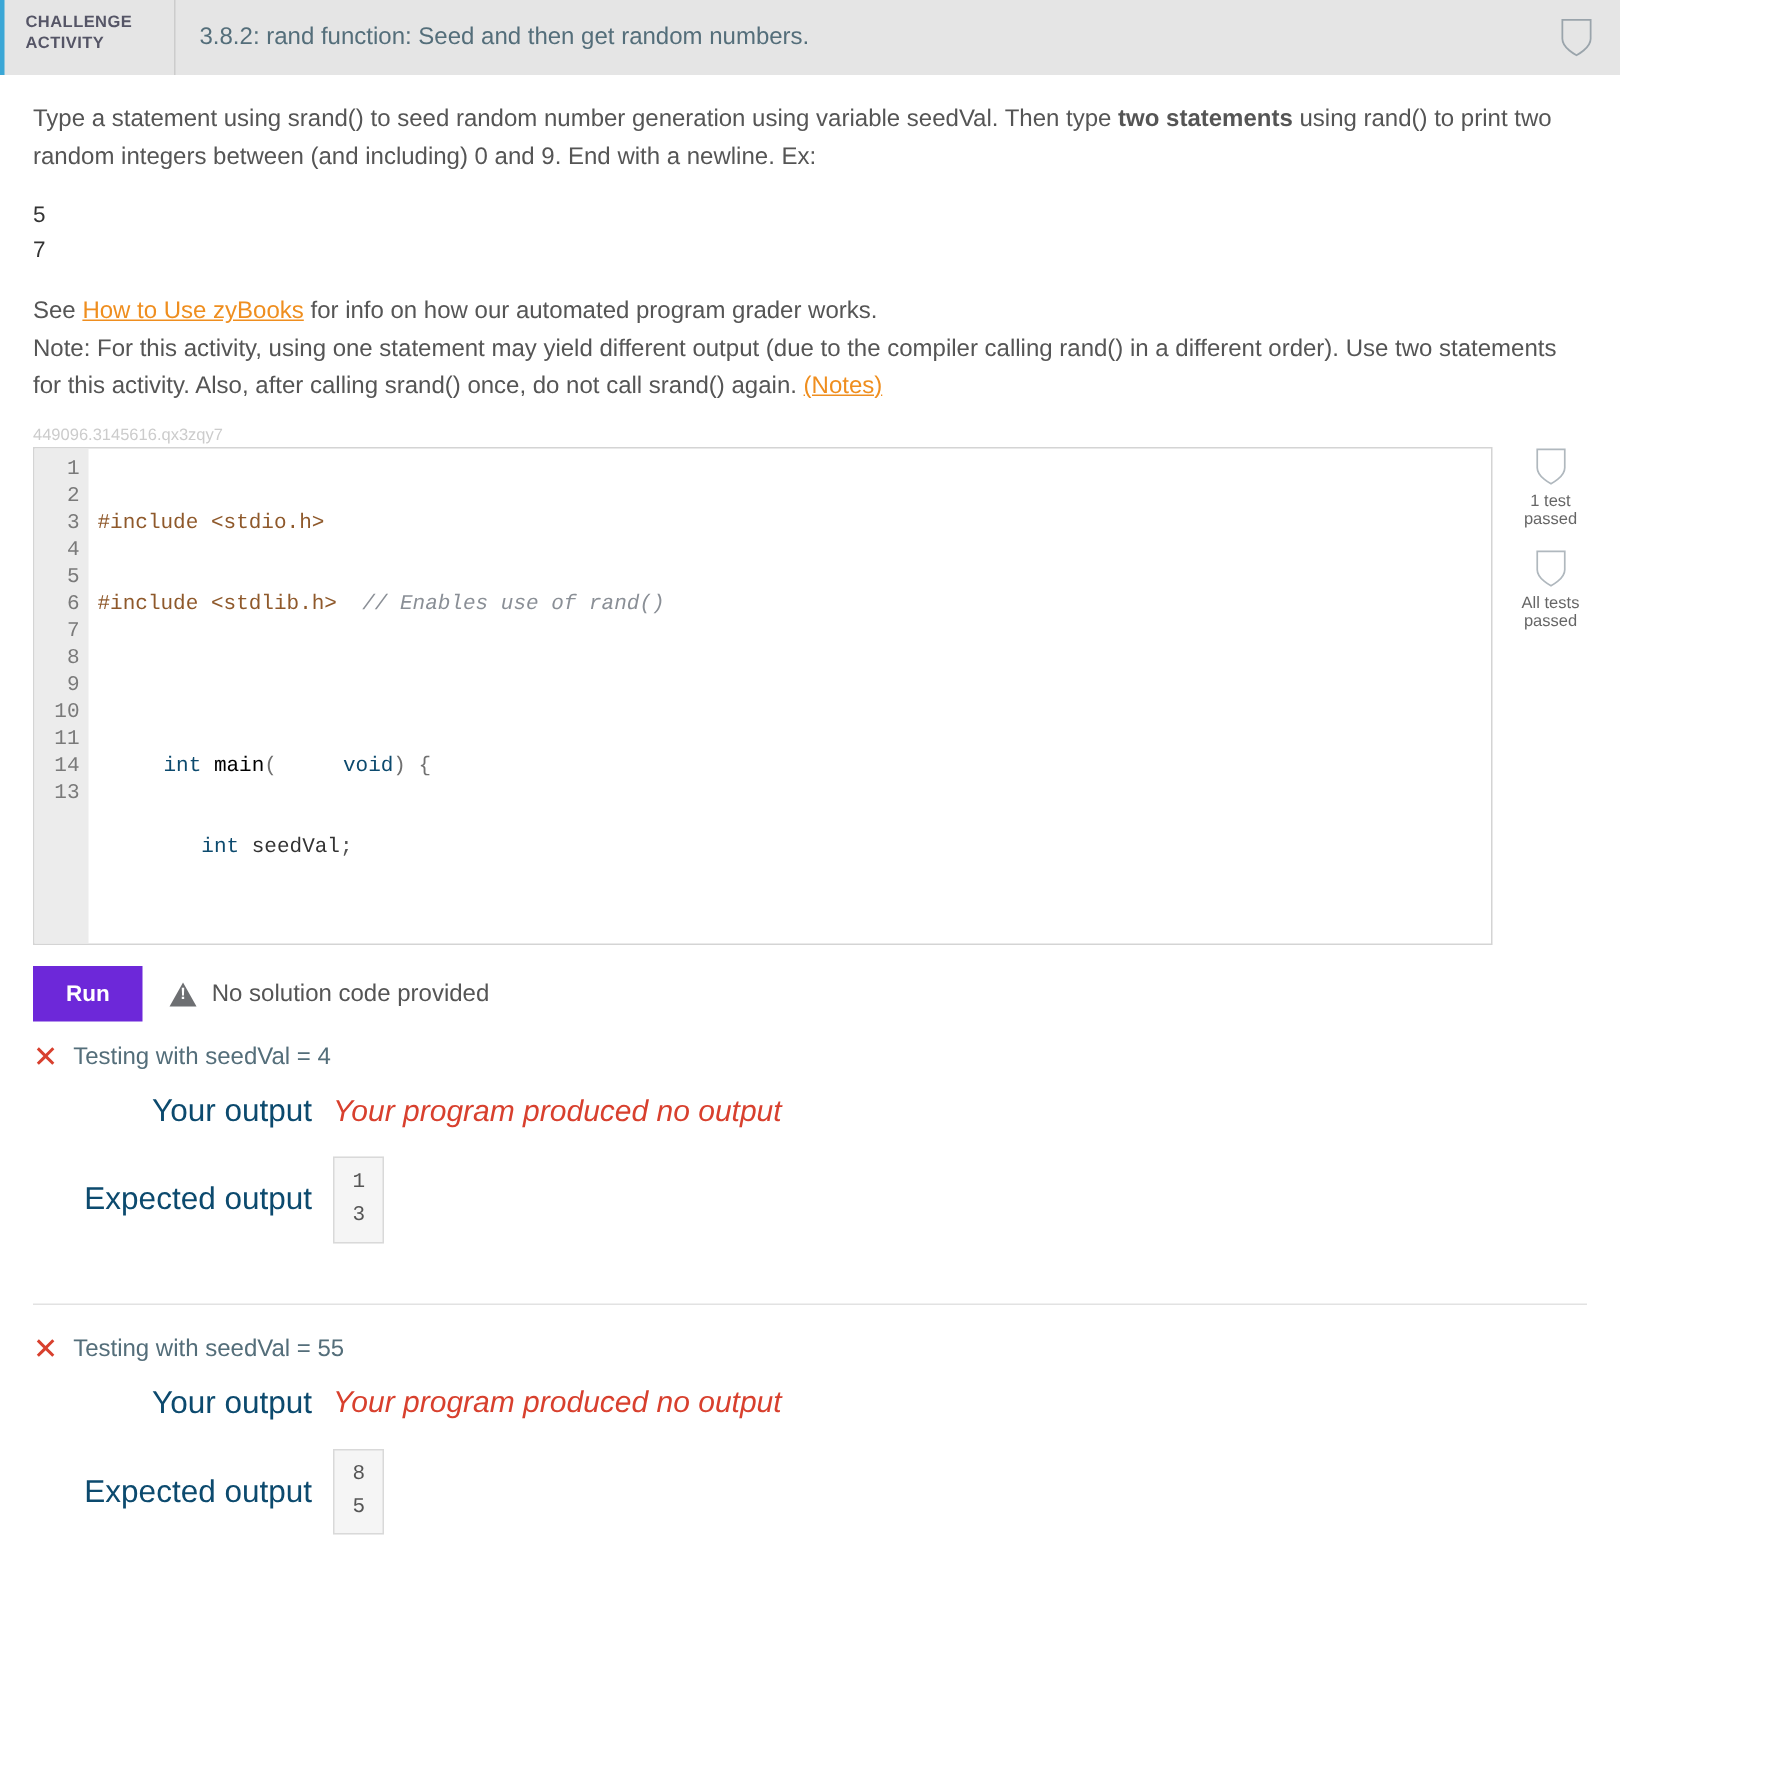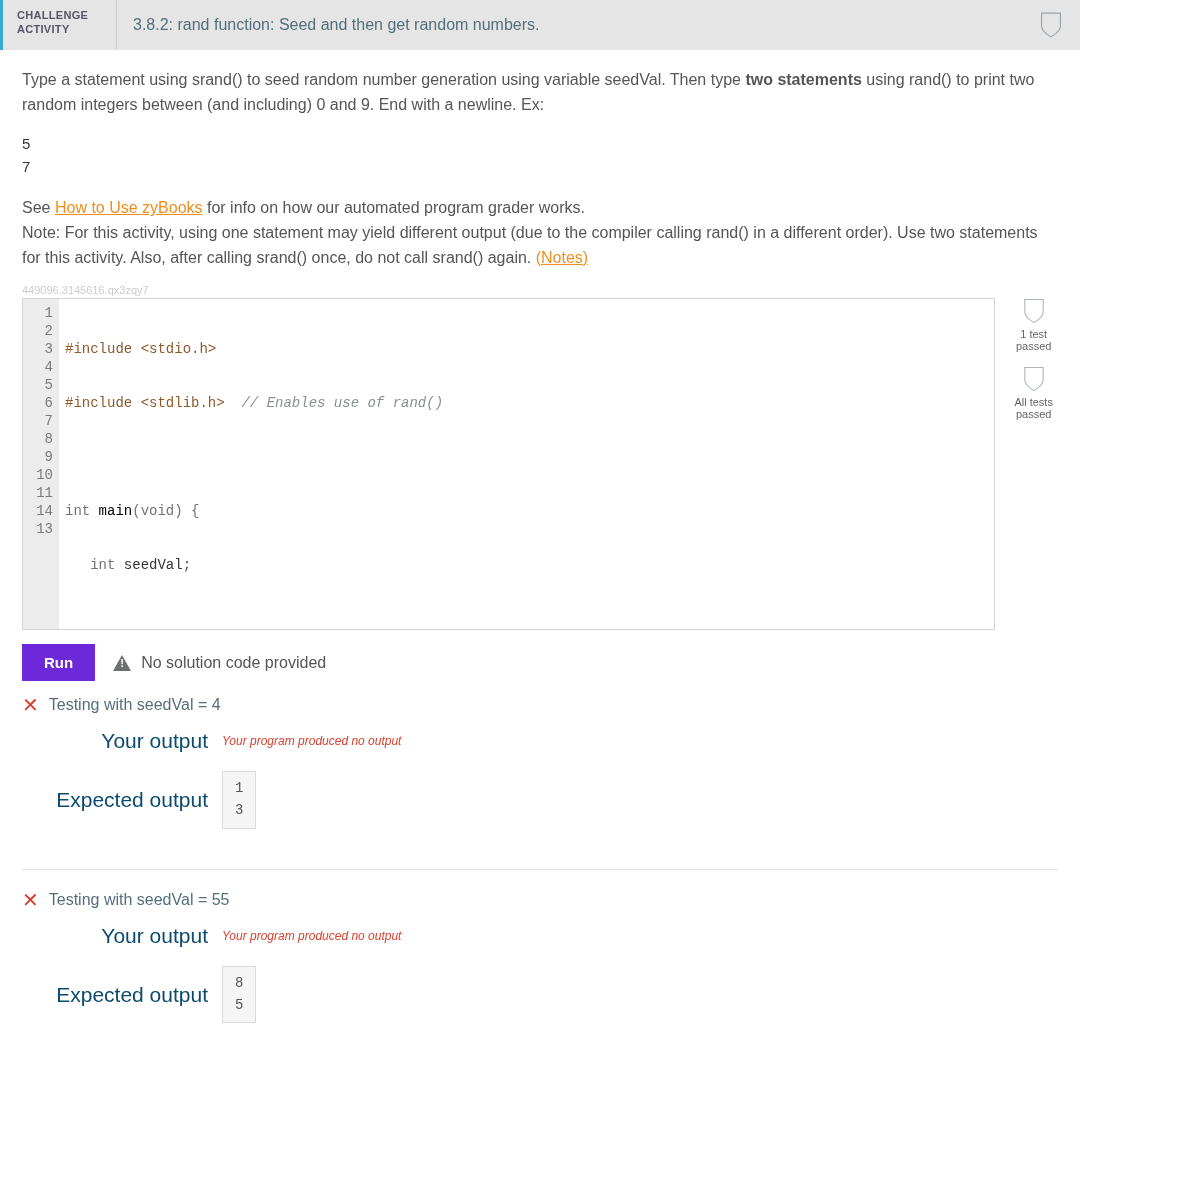--- a/index.html
+++ b/index.html
@@ -98,21 +98,21 @@
   .gutter div { height: 18px; }
   .code-area {
     flex: 1;
     padding: 5px 0 17px 6px;
     line-height: 18px;
     white-space: pre;
     position: relative;
   }
   .code-line { height: 18px; }
   .hl-include { color: #8f592b; }
-  .hl-type    { color: #737373; }
+  .hl-type    { color: #0c4a6e; margin-left: 44px; }
   .hl-func    { color: #000; }
   .hl-paren   { color: #707070; }
   .hl-brace   { color: #707070; }
   .hl-comment { color: #8a8f96; font-style: italic; }
   .hl-punct   { color: #555; }
   .sidebar-badges {
     width: 50px;
     margin-left: 14px;
     text-align: center;
     font-size: 11px;
@@ -195,21 +195,21 @@
   .io-label {
     width: 200px;
     text-align: right;
     color: #0c4a6e;
     font-size: 21px;
     padding-right: 14px;
   }
   .io-italic {
     color: #d8402e;
     font-style: italic;
-    font-size: 12px;
+    font-size: 20px;
   }
   .io-box {
     border: 1px solid #d9d9d9;
     background: #f5f5f5;
     padding: 6px 12px;
     font-family: Consolas, "Courier New", monospace;
     font-size: 14px;
     color: #555;
     line-height: 1.55;
     white-space: pre;

